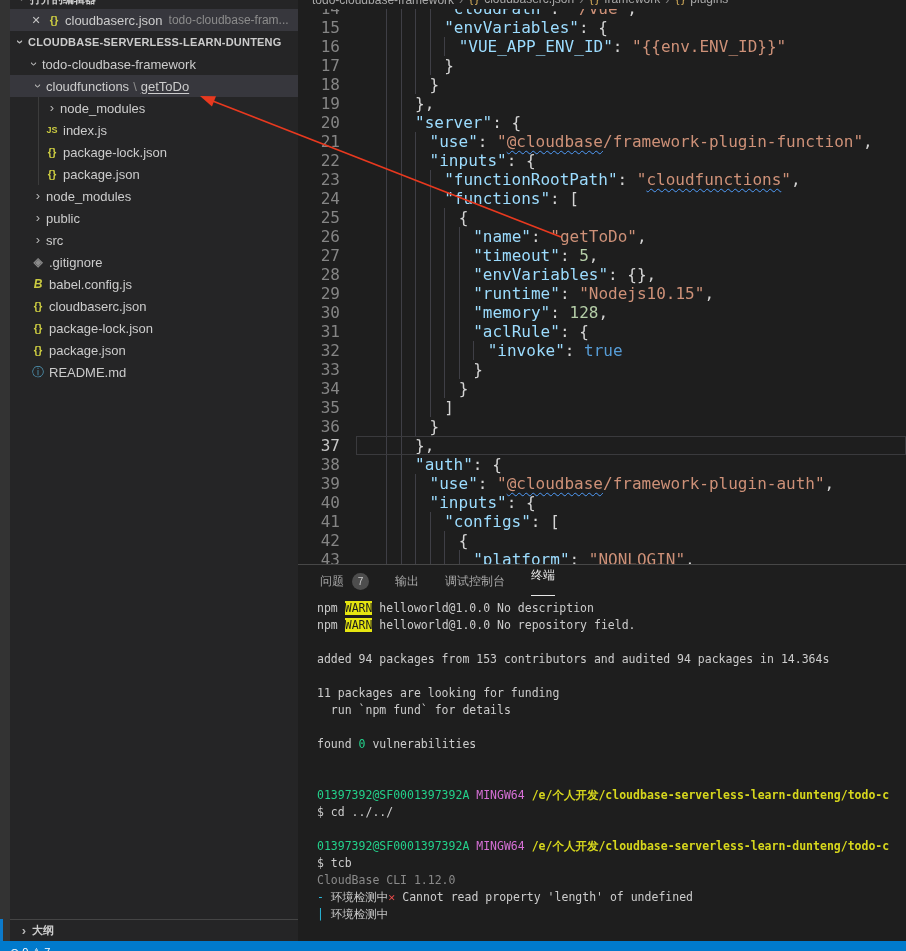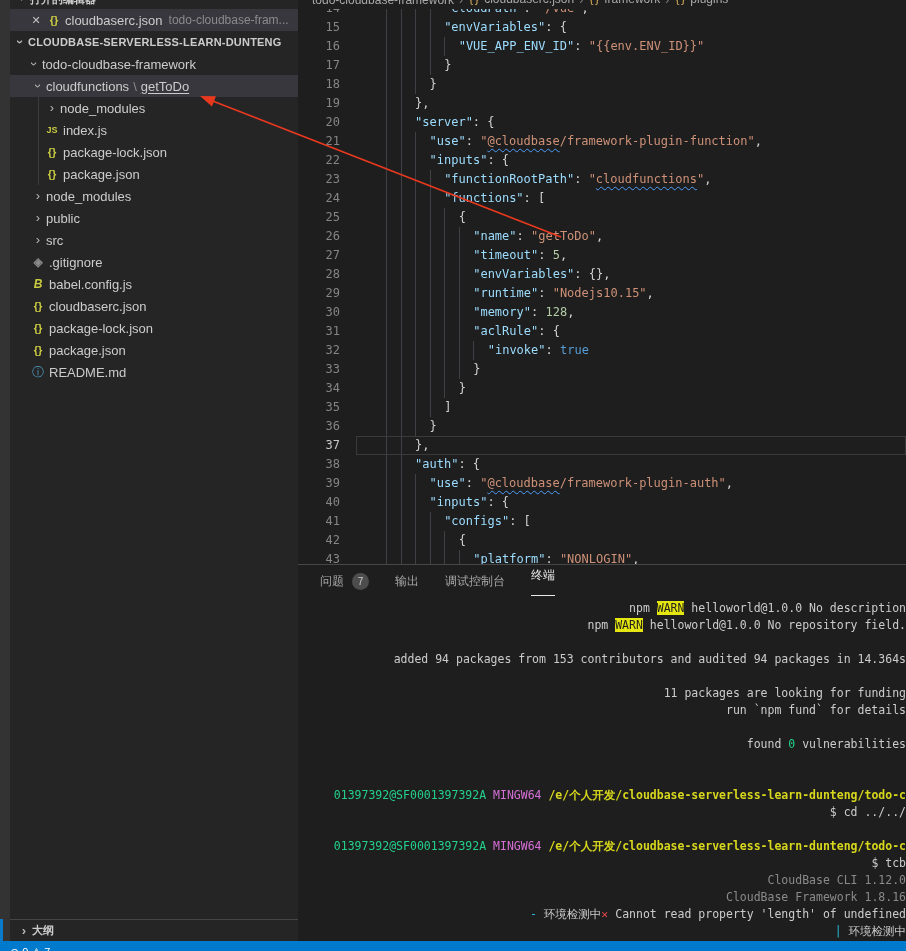--- a/index.html
+++ b/index.html
@@ -32,21 +32,21 @@
   .root-header .chev { margin-left:2px; }
   .ind1 { padding-left:16px; } .ind2 { padding-left:20px; } .ind3 { padding-left:34px; }
   .tree-guide::before { content:""; position:absolute; left:28px; top:0; bottom:0; width:1px; background:#3c3c3c; }
   .sep-slash { color:#8c8c8c; margin:0 4px; }
   .linked { text-decoration:underline; text-underline-offset:2px; }
   .outline-row { position:absolute; left:0; bottom:0; width:100%; height:22px; display:flex; align-items:center;
     border-top:1px solid rgba(128,128,128,.35); font-weight:bold; font-size:11px; padding-left:6px; }
 
   
   .editor { position:absolute; left:298px; top:0; width:608px; height:564px; background:#1e1e1e; overflow:hidden; }
-  .code { position:absolute; left:0; top:-1px; right:0; font-family:"DejaVu Sans Mono", monospace; font-size:12px; }
+  .code { position:absolute; left:0; top:-1px; right:0; font-family:"DejaVu Sans Mono", monospace; font-size:16px; }
   .cl { height:19px; display:flex; position:relative; line-height:19px; }
   .ln { width:42px; flex:0 0 42px; text-align:right; color:#858585; }
   .cl.active .ln { color:#c6c6c6; }
   .cl.active::after { content:""; position:absolute; left:58px; right:0; top:0; bottom:0; border:1px solid #3a3a3d; pointer-events:none; }
   .gpad { width:46px; flex:0 0 46px; }
   .ig { flex:0 0 14.54px; width:14.54px; border-left:1px solid #3f3f46; }
   .txt { white-space:pre; }
   .tk-k { color:#9cdcfe; } .tk-p { color:#d4d4d4; } .tk-s { color:#ce9178; }
   .tk-n { color:#b5cea8; } .tk-b { color:#569cd6; }
   .sq { text-decoration:underline wavy #4f9cf9 1px; text-underline-offset:3px; }
@@ -56,21 +56,21 @@
   .bc-ico { color:#e0b65e; font-family:"DejaVu Sans Mono", monospace; font-size:10px; margin-right:4px; }
 
   
   .panel { position:absolute; left:298px; top:564px; width:608px; height:393px; background:#1e1e1e; border-top:1px solid #474747; overflow:hidden; }
   .panel-tabs { height:33px; display:flex; align-items:center; padding-left:22px; }
   .ptab { display:flex; align-items:center; margin-right:26px; font-size:12px; color:#a8a8a8; cursor:pointer; }
   .ptab.active { color:#e7e7e7; }
   .ptab.active .plabel { border-bottom:1px solid #e7e7e7; padding-bottom:11px; }
   .pbadge { margin-left:8px; width:17px; height:17px; border-radius:50%; background:#4d4d4d; color:#cccccc;
     font-size:10px; display:flex; align-items:center; justify-content:center; }
-  .terminal { padding:2px 0 0 19px; font-family:"DejaVu Sans Mono", monospace; font-size:11.5px; color:#cccccc;text-align:right; }
+  .terminal { padding:2px 0 0 19px; font-family:"DejaVu Sans Mono", monospace; font-size:11.5px; color:#cccccc; }
   .tl { height:17px; line-height:17px; white-space:pre; overflow:hidden; }
   .t-d { color:#cccccc; } .t-g { color:#23d18b; } .t-pu { color:#d670d6; }
   .t-y { color:#d7d71d; font-weight:bold;margin-top:18px; } .t-gr { color:#8a8a8a; }
   .t-cy { color:#29b8db; } .t-r { color:#f14c4c; }
   .t-wb { background:#e5e510; color:#1e1e1e; }
 
   
   .statusbar { position:absolute; left:0; top:941px; width:906px; height:10px; background:#007acc; overflow:hidden; }
   .sb-inner { line-height:22px; color:#ffffff; font-size:11px; padding-left:10px; white-space:nowrap; }
 
@@ -491,21 +491,20 @@
         <div class="tl">&nbsp;</div>
         <div class="tl"><span class="t-d">found </span><span class="t-g">0</span><span class="t-d"> vulnerabilities</span></div>
         <div class="tl">&nbsp;</div>
         <div class="tl">&nbsp;</div>
         <div class="tl"><span class="t-g">01397392@SF0001397392A </span><span class="t-pu">MINGW64 </span><span class="t-y">/e/个人开发/cloudbase-serverless-learn-dunteng/todo-c</span></div>
         <div class="tl"><span class="t-d">$ cd ../../</span></div>
         <div class="tl">&nbsp;</div>
         <div class="tl"><span class="t-g">01397392@SF0001397392A </span><span class="t-pu">MINGW64 </span><span class="t-y">/e/个人开发/cloudbase-serverless-learn-dunteng/todo-c</span></div>
         <div class="tl"><span class="t-d">$ tcb</span></div>
         <div class="tl"><span class="t-gr">CloudBase CLI 1.12.0</span></div>
-        <div class="tl"><span class="t-gr">CloudBase Framework 1.8.16</span></div>
         <div class="tl"><span class="t-cy">- </span><span class="t-d">环境检测中</span><span class="t-r">✕ </span><span class="t-d">Cannot read property 'length' of undefined</span></div>
         <div class="tl"><span class="t-cy">| </span><span class="t-d">环境检测中</span></div>
       </div>
   </div>
 
   <div class="statusbar">
     <div class="sb-inner">⊗ 0  ⚠ 7</div>
   </div>
 
   <svg class="arrow-overlay" id="arrow" viewBox="0 0 906 951">

